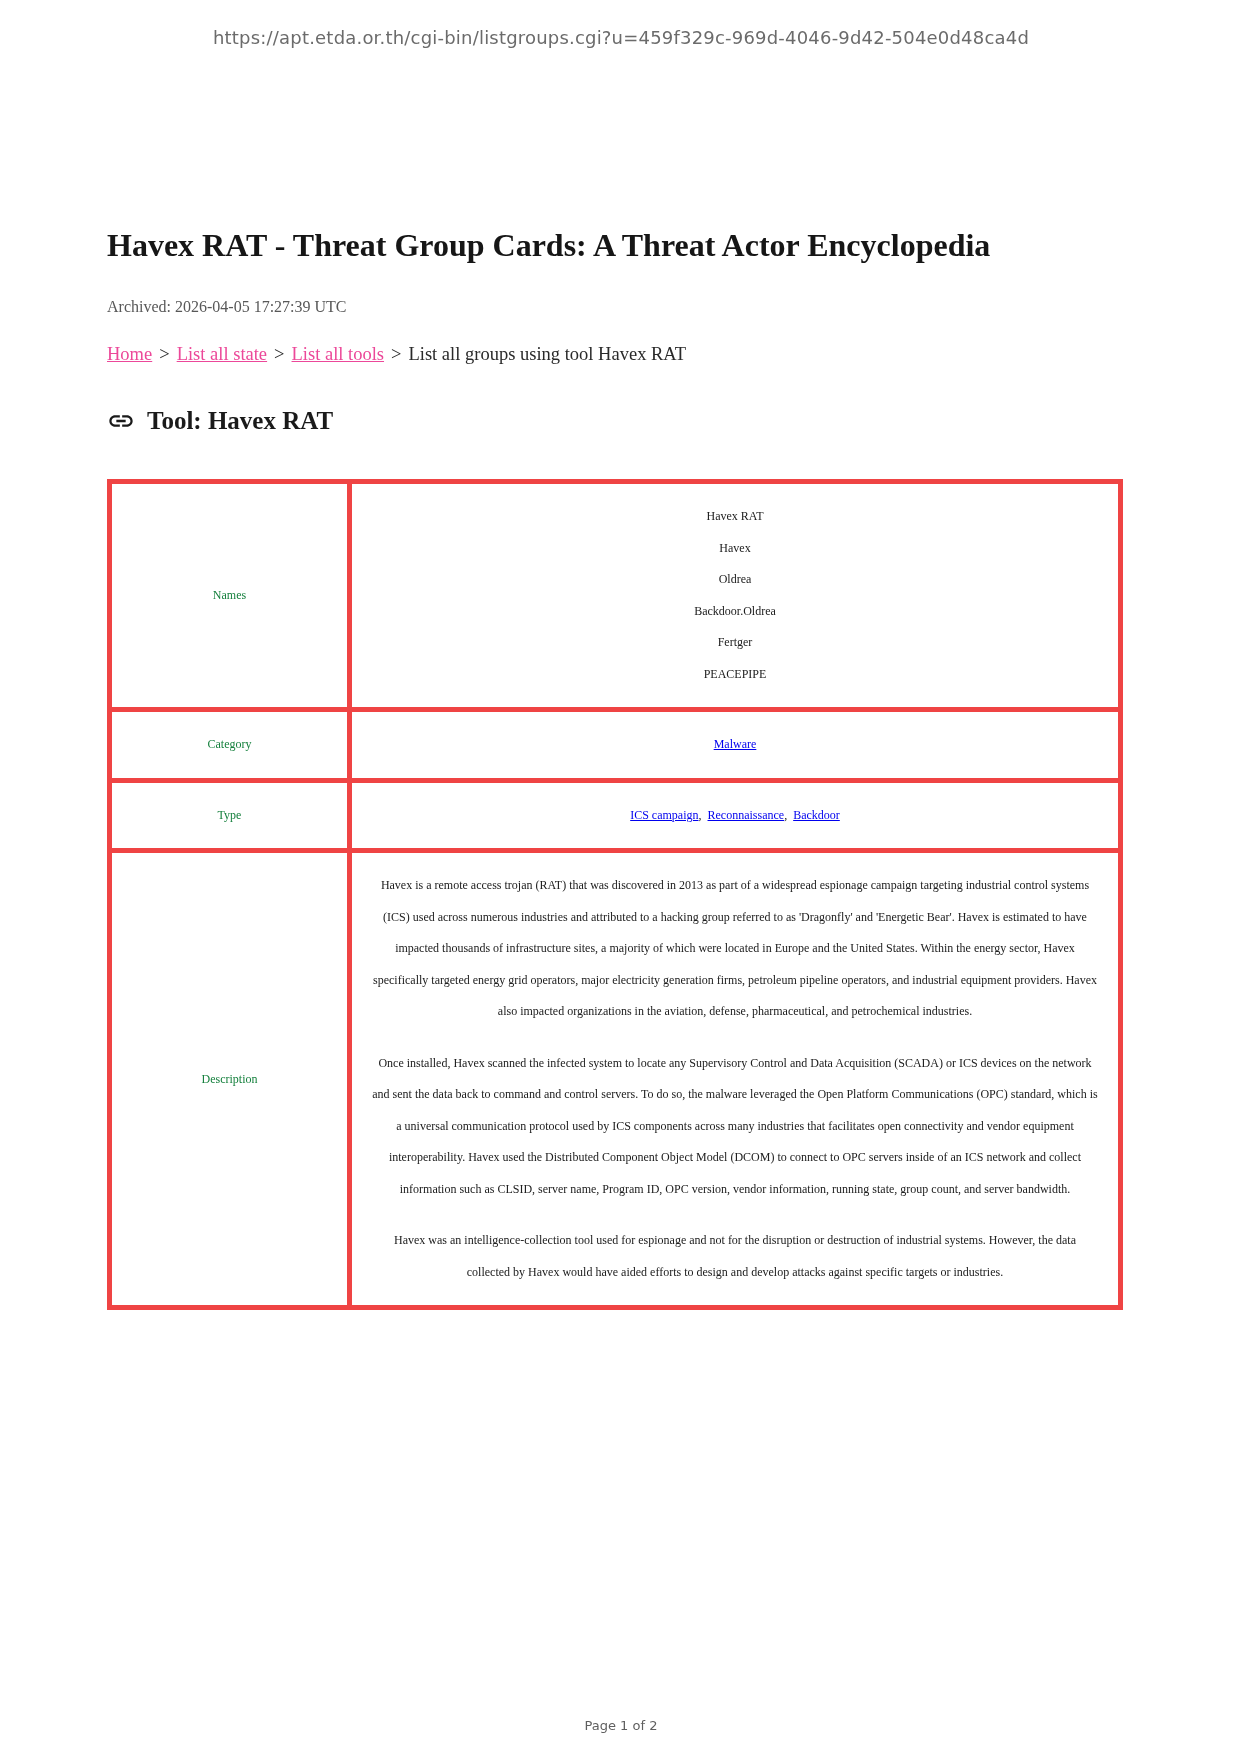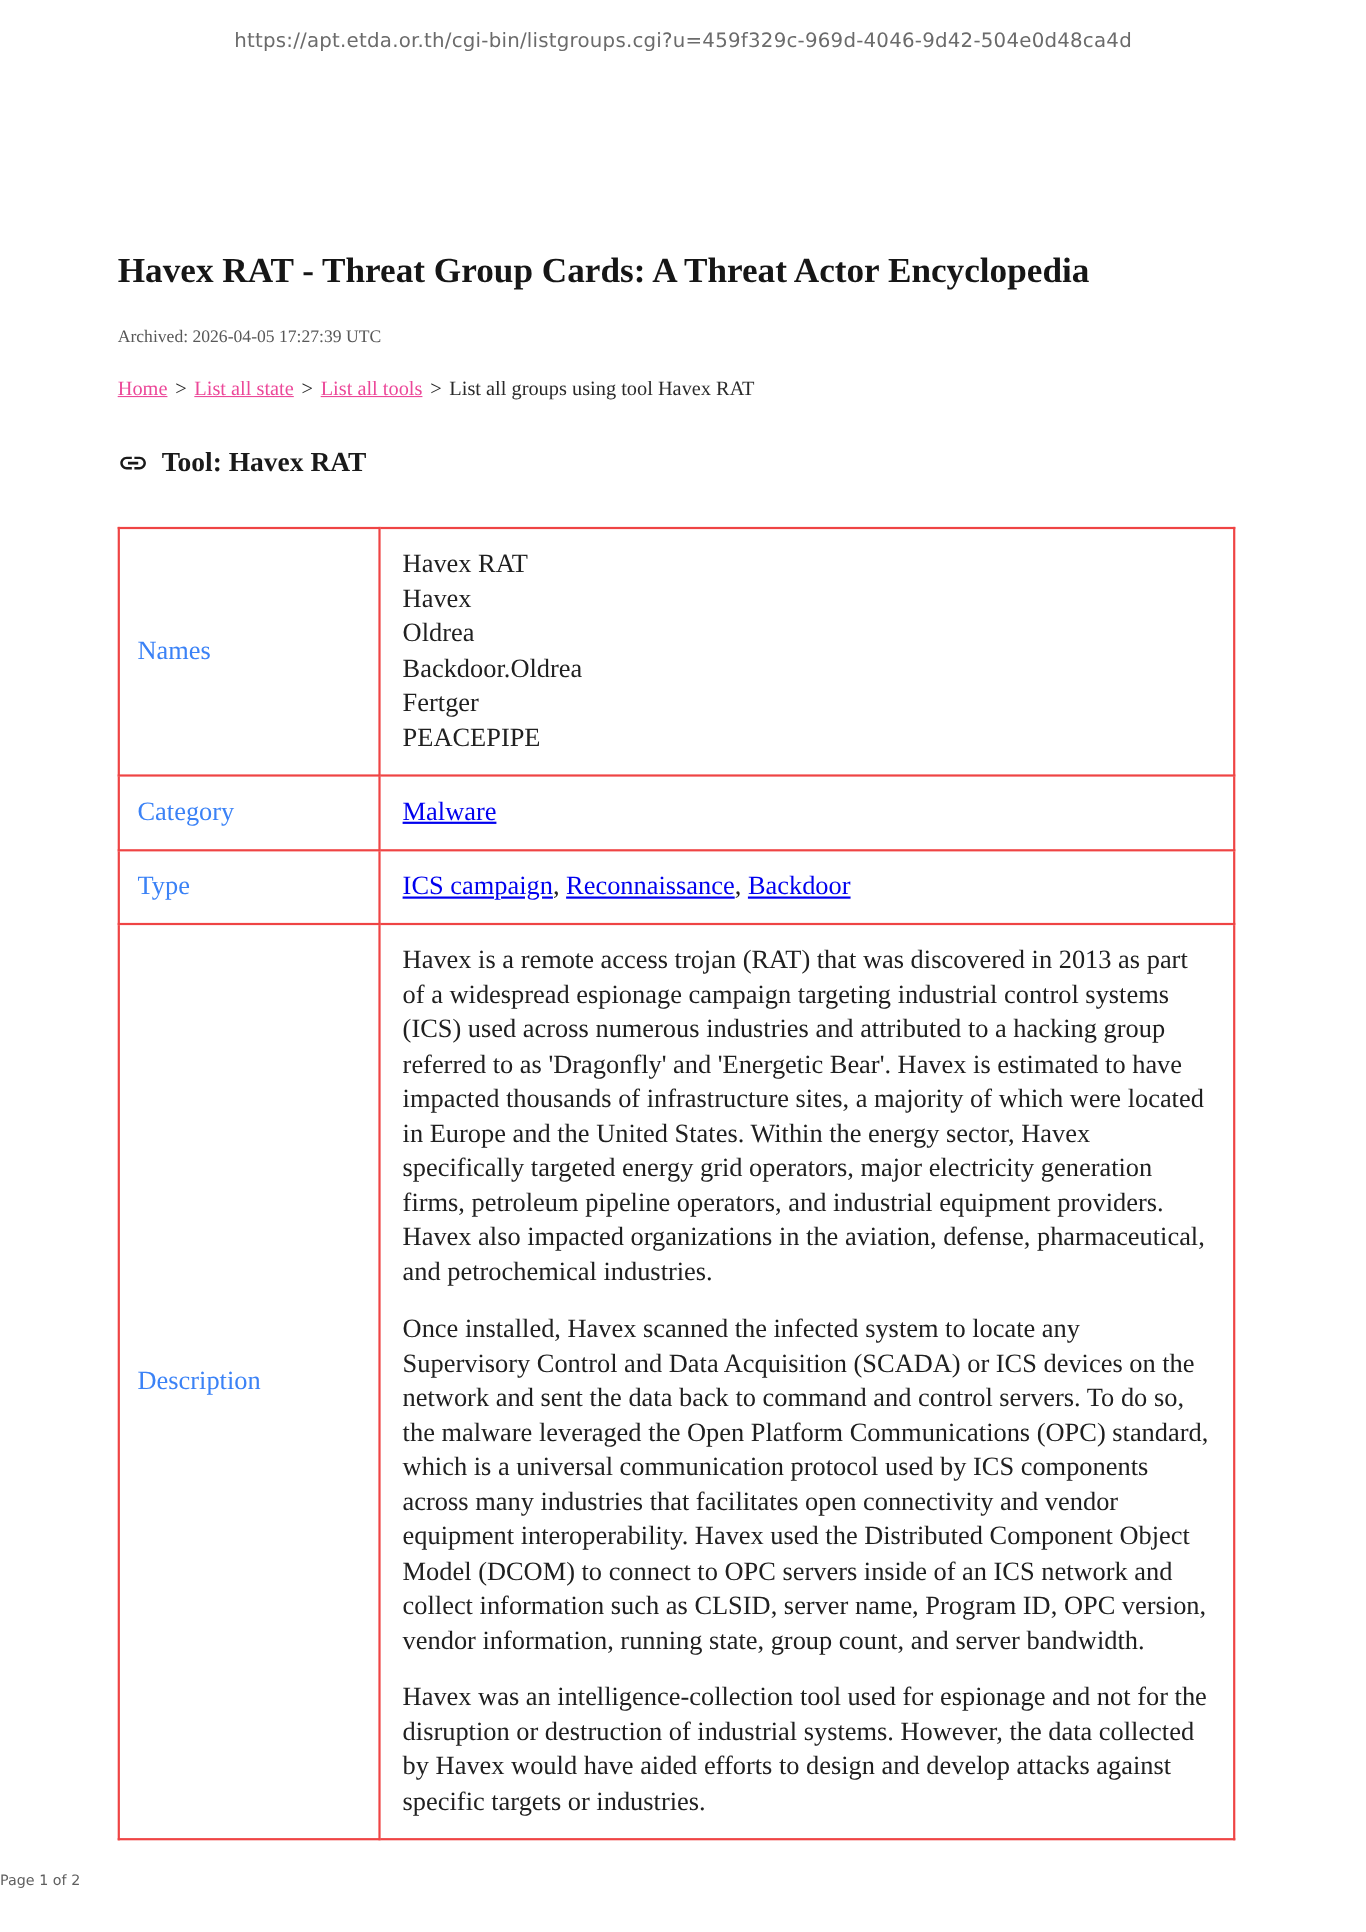--- a/index.html
+++ b/index.html
@@ -59,44 +59,45 @@
     text-decoration: none;
   }
   .permalink svg { display: block; }
   table.tool-table {
     margin-top: 44px;
     border-collapse: collapse;
     width: 1016px;
     table-layout: fixed;
   }
   table.tool-table td {
-    border: 2px solid #ef4444;
-    font-size: 24px;
+    border: 5px solid #ef4444;
+    font-size: 12px;
     line-height: 31.5px;
     vertical-align: middle;
+    text-align: center;
   }
   td.label-cell {
     width: 203px;
     padding: 14px 16px;
-    color: #3b82f6;
+    color: #15803d;
   }
   td.value-cell {
     padding: 17px 20px;
     color: #202020;
   }
   td.value-cell a { color: #0000ee; text-decoration: underline; }
   .comma { margin-right: 6px; color: #202020; }
   .value-cell p { margin: 0 0 20px 0; }
   .value-cell p:last-child { margin-bottom: 0; }
   .print-footer {
     position: absolute;
-    bottom: 38px;
+    bottom: 23px;
     left: 0;
     width: 100%;
-    text-align: left;
+    text-align: center;
     font-family: "DejaVu Sans", "Liberation Sans", sans-serif;
     font-size: 13px;
     color: #5f5f5f;
   }
 </style>
 </head>
 <body>
 
 <div class="print-url">https://apt.etda.or.th/cgi-bin/listgroups.cgi?u=459f329c-969d-4046-9d42-504e0d48ca4d</div>
 

